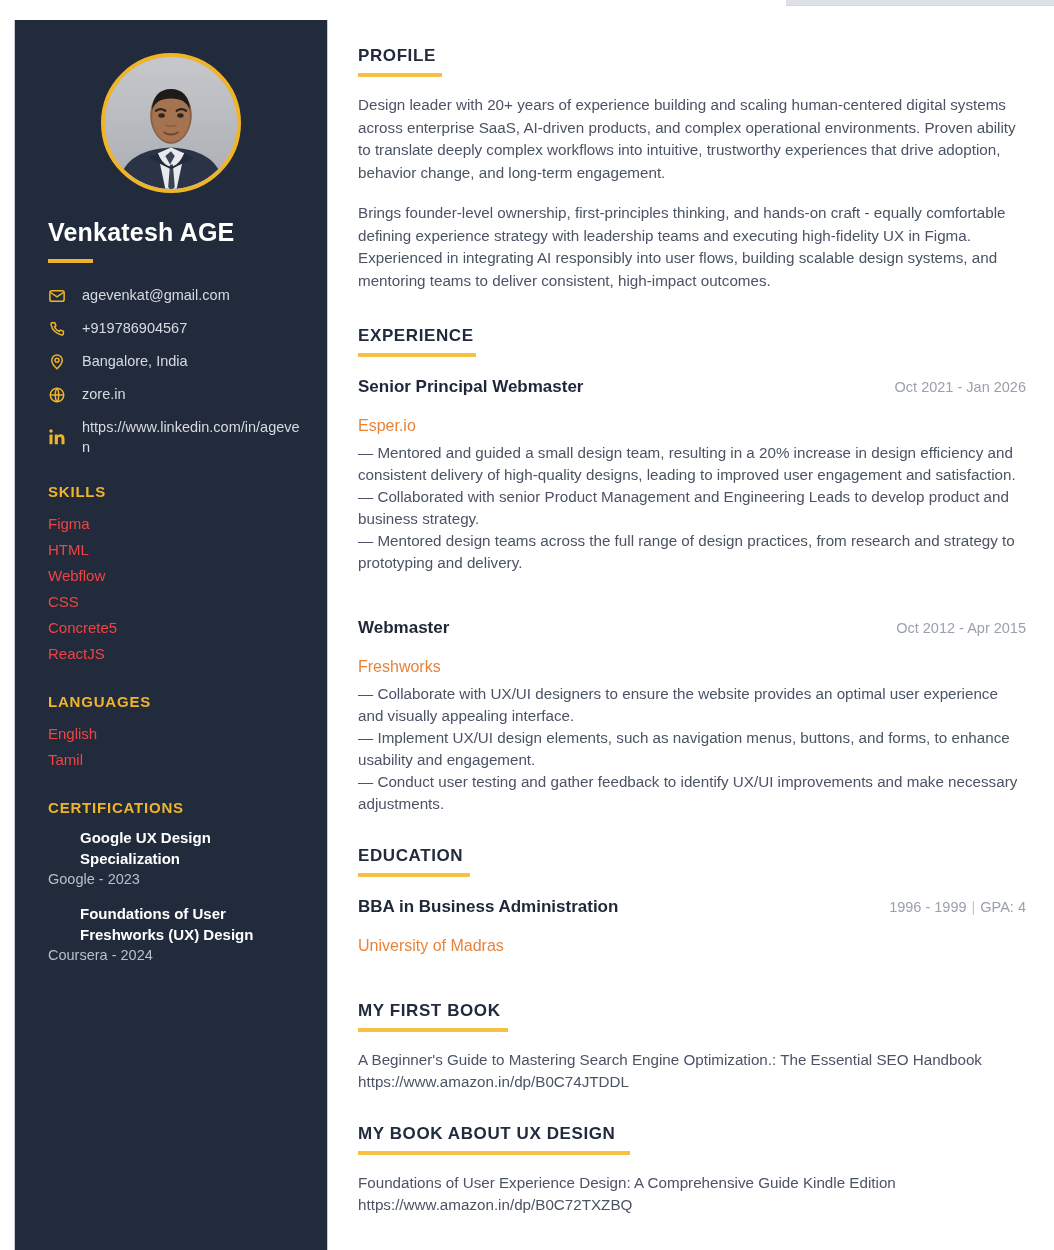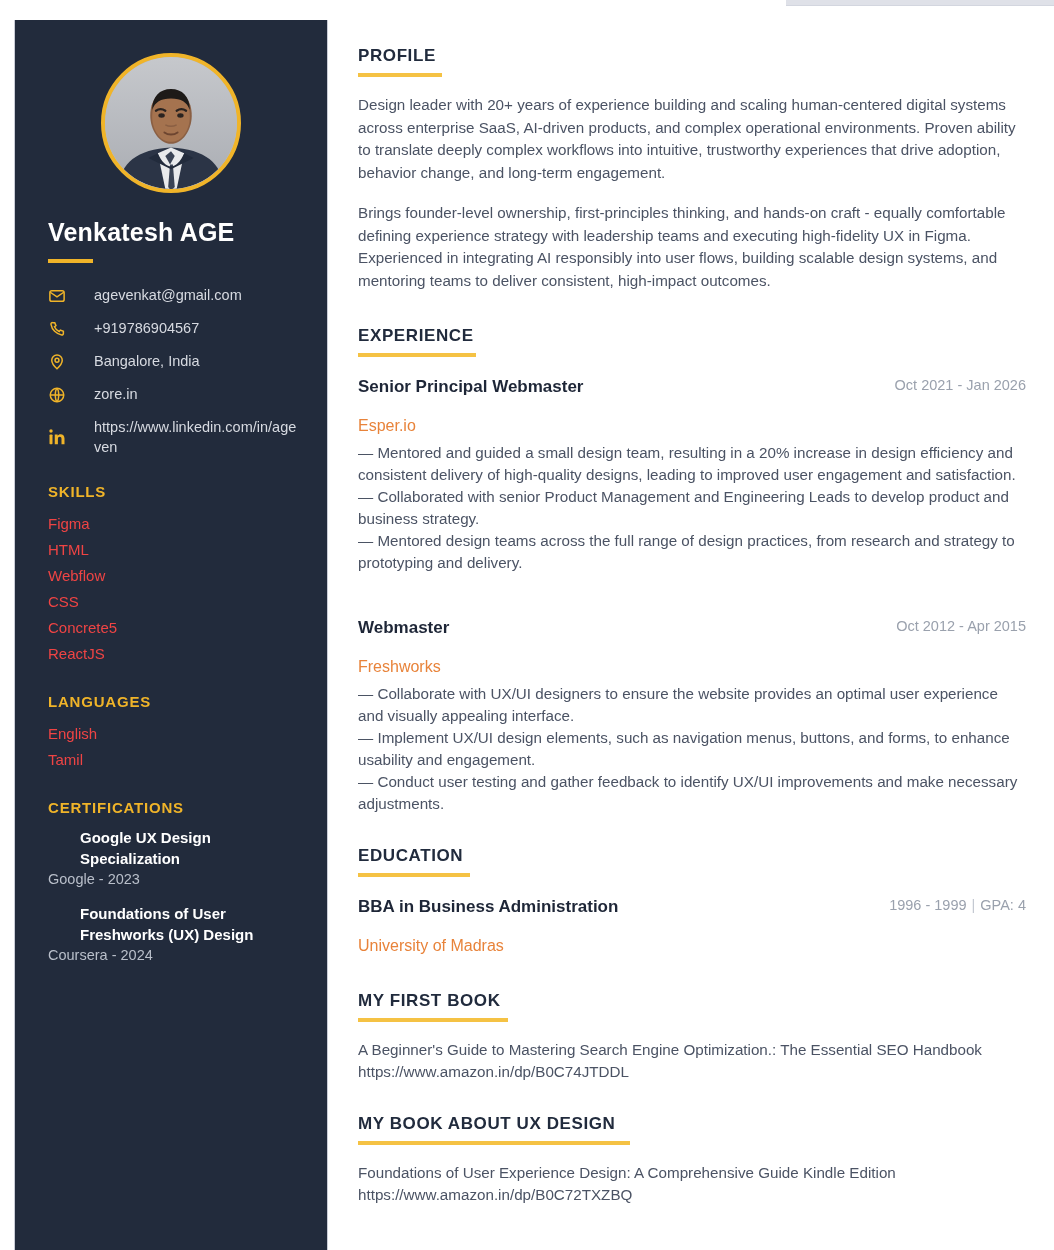--- a/index.html
+++ b/index.html
@@ -34,21 +34,21 @@
   }
   .avatar svg { display: block; width: 100%; height: 100%; }
 
   .name {
     color: #ffffff; font-size: 25px; font-weight: bold;
     letter-spacing: .2px; padding: 25px 0 0 33px;
   }
   .name-rule { width: 45px; height: 4px; background: #f0b429; margin: 12px 0 0 33px; }
 
   .contact { margin: 22px 0 0 0; padding: 0 26px 0 33px; }
-  .contact-row { display: flex; align-items: flex-start; gap: 28px; margin-bottom: 13px; }
+  .contact-row { display: flex; align-items: flex-start; gap: 16px; margin-bottom: 13px; }
   .contact-row .ic { flex: 0 0 18px; width: 18px; height: 18px; margin-top: 2px; }
   .contact-row .ic svg { display:block; width:18px; height:18px; }
   .contact-row .txt { color: #d7dae1; font-size: 14.5px; line-height: 20px; word-break: break-word; }
   .contact-row.linkedin .ic { margin-top: 11px; }
 
   .side-h {
     color: #f0b429; font-size: 15px; font-weight: bold;
     letter-spacing: .8px; padding: 0 0 0 33px; margin-top: 26px; margin-bottom: 11px;
   }
   .side-list { padding: 0 26px 0 33px; }
@@ -70,21 +70,21 @@
   .sec-rule.w4 { width: 150px; }
   .sec-rule.w5 { width: 272px; }
 
   .para {
     color: #4b5364; font-size: 15.2px; line-height: 22.5px; margin-top: 17px;
   }
   .para + .para { margin-top: 18px; }
 
   .section { margin-top: 34px; }
   .entry { margin-top: 20px; }
-  .entry-head { display: flex; justify-content: space-between; align-items: flex-start; }
+  .entry-head { display: flex; justify-content: space-between; align-items: center; }
   .entry-title { color: #1e2637; font-size: 17px; font-weight: bold; }
   .entry-date { color: #9aa1ad; font-size: 14.5px; white-space: nowrap; }
   .entry-date .divider { color: #c3c8d1; padding: 0 5px; }
   .entry-org { color: #e8833a; font-size: 16px; margin-top: 20px; }
   .bullets { margin-top: 7px; }
   .bullet { color: #4b5364; font-size: 15.2px; line-height: 22px; }
 
   .book-text { color: #4b5364; font-size: 15.2px; line-height: 22px; margin-top: 17px; }
   .book-url { color: #4b5364; font-size: 15.2px; line-height: 22px; }
 </style>
@@ -261,21 +261,21 @@
       <div class="sec-rule w3"></div>
       <div class="entry">
         <div class="entry-head">
           <div class="entry-title">BBA in Business Administration</div>
           <div class="entry-date"><span>1996 - 1999</span><span class="divider">|</span><span>GPA: 4</span></div>
         </div>
         <div class="entry-org">University of Madras</div>
       </div>
     </section>
 
-    <section class="section" style="margin-top:36px">
+    <section class="section" style="margin-top:46px">
       <div class="sec-h">MY FIRST BOOK</div>
       <div class="sec-rule w4"></div>
       <div class="book-text">A Beginner's Guide to Mastering Search Engine Optimization.: The Essential SEO Handbook</div>
       <div class="book-url">https://www.amazon.in/dp/B0C74JTDDL</div>
     </section>
 
     <section class="section" style="margin-top:31px">
       <div class="sec-h">MY BOOK ABOUT UX DESIGN</div>
       <div class="sec-rule w5"></div>
       <div class="book-text">Foundations of User Experience Design: A Comprehensive Guide Kindle Edition</div>

